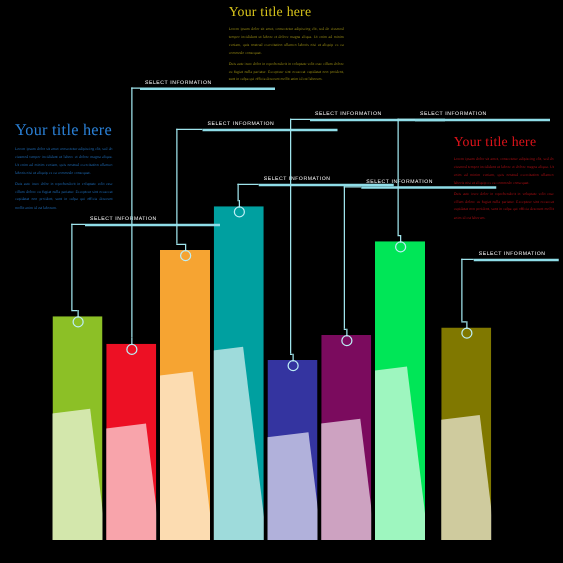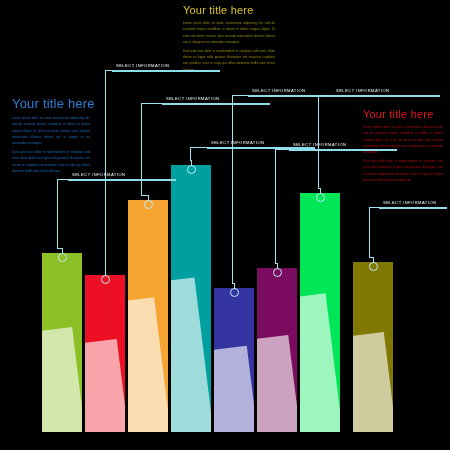--- a/index.html
+++ b/index.html
@@ -1,20 +1,20 @@
 <!DOCTYPE html>
 <html><head>
 <meta charset="utf-8">
 <style>
   html,body{margin:0;padding:0;background:#000;}
   body{width:450px;height:450px;overflow:hidden;font-family:"Liberation Sans",sans-serif;}
   #stage{position:relative;width:450px;height:450px;background:#000000;}
 
   
-  .tblock{position:absolute;}
+  .tblock{position:absolute;font-family:Liberation Serif, serif;}
   .tblock .ttl{font-size:13px;font-weight:400;letter-spacing:.2px;margin:0 0 4px 0;white-space:nowrap;}
   .tblock .body{font-size:3.1px;line-height:2.05;margin:0;text-align:justify;}
   .tblock .body p{margin:0 0 2.4px 0;}
 
   #txt-left{left:12px;top:96px;width:78px;}
   #txt-left .ttl{color:#2a7fd4;}
   #txt-left .body{color:#1f6fbd;}
 
   #txt-top{left:183px;top:4px;width:92px;}
   #txt-top .ttl{color:#d8c41b;font-size:11px;}

